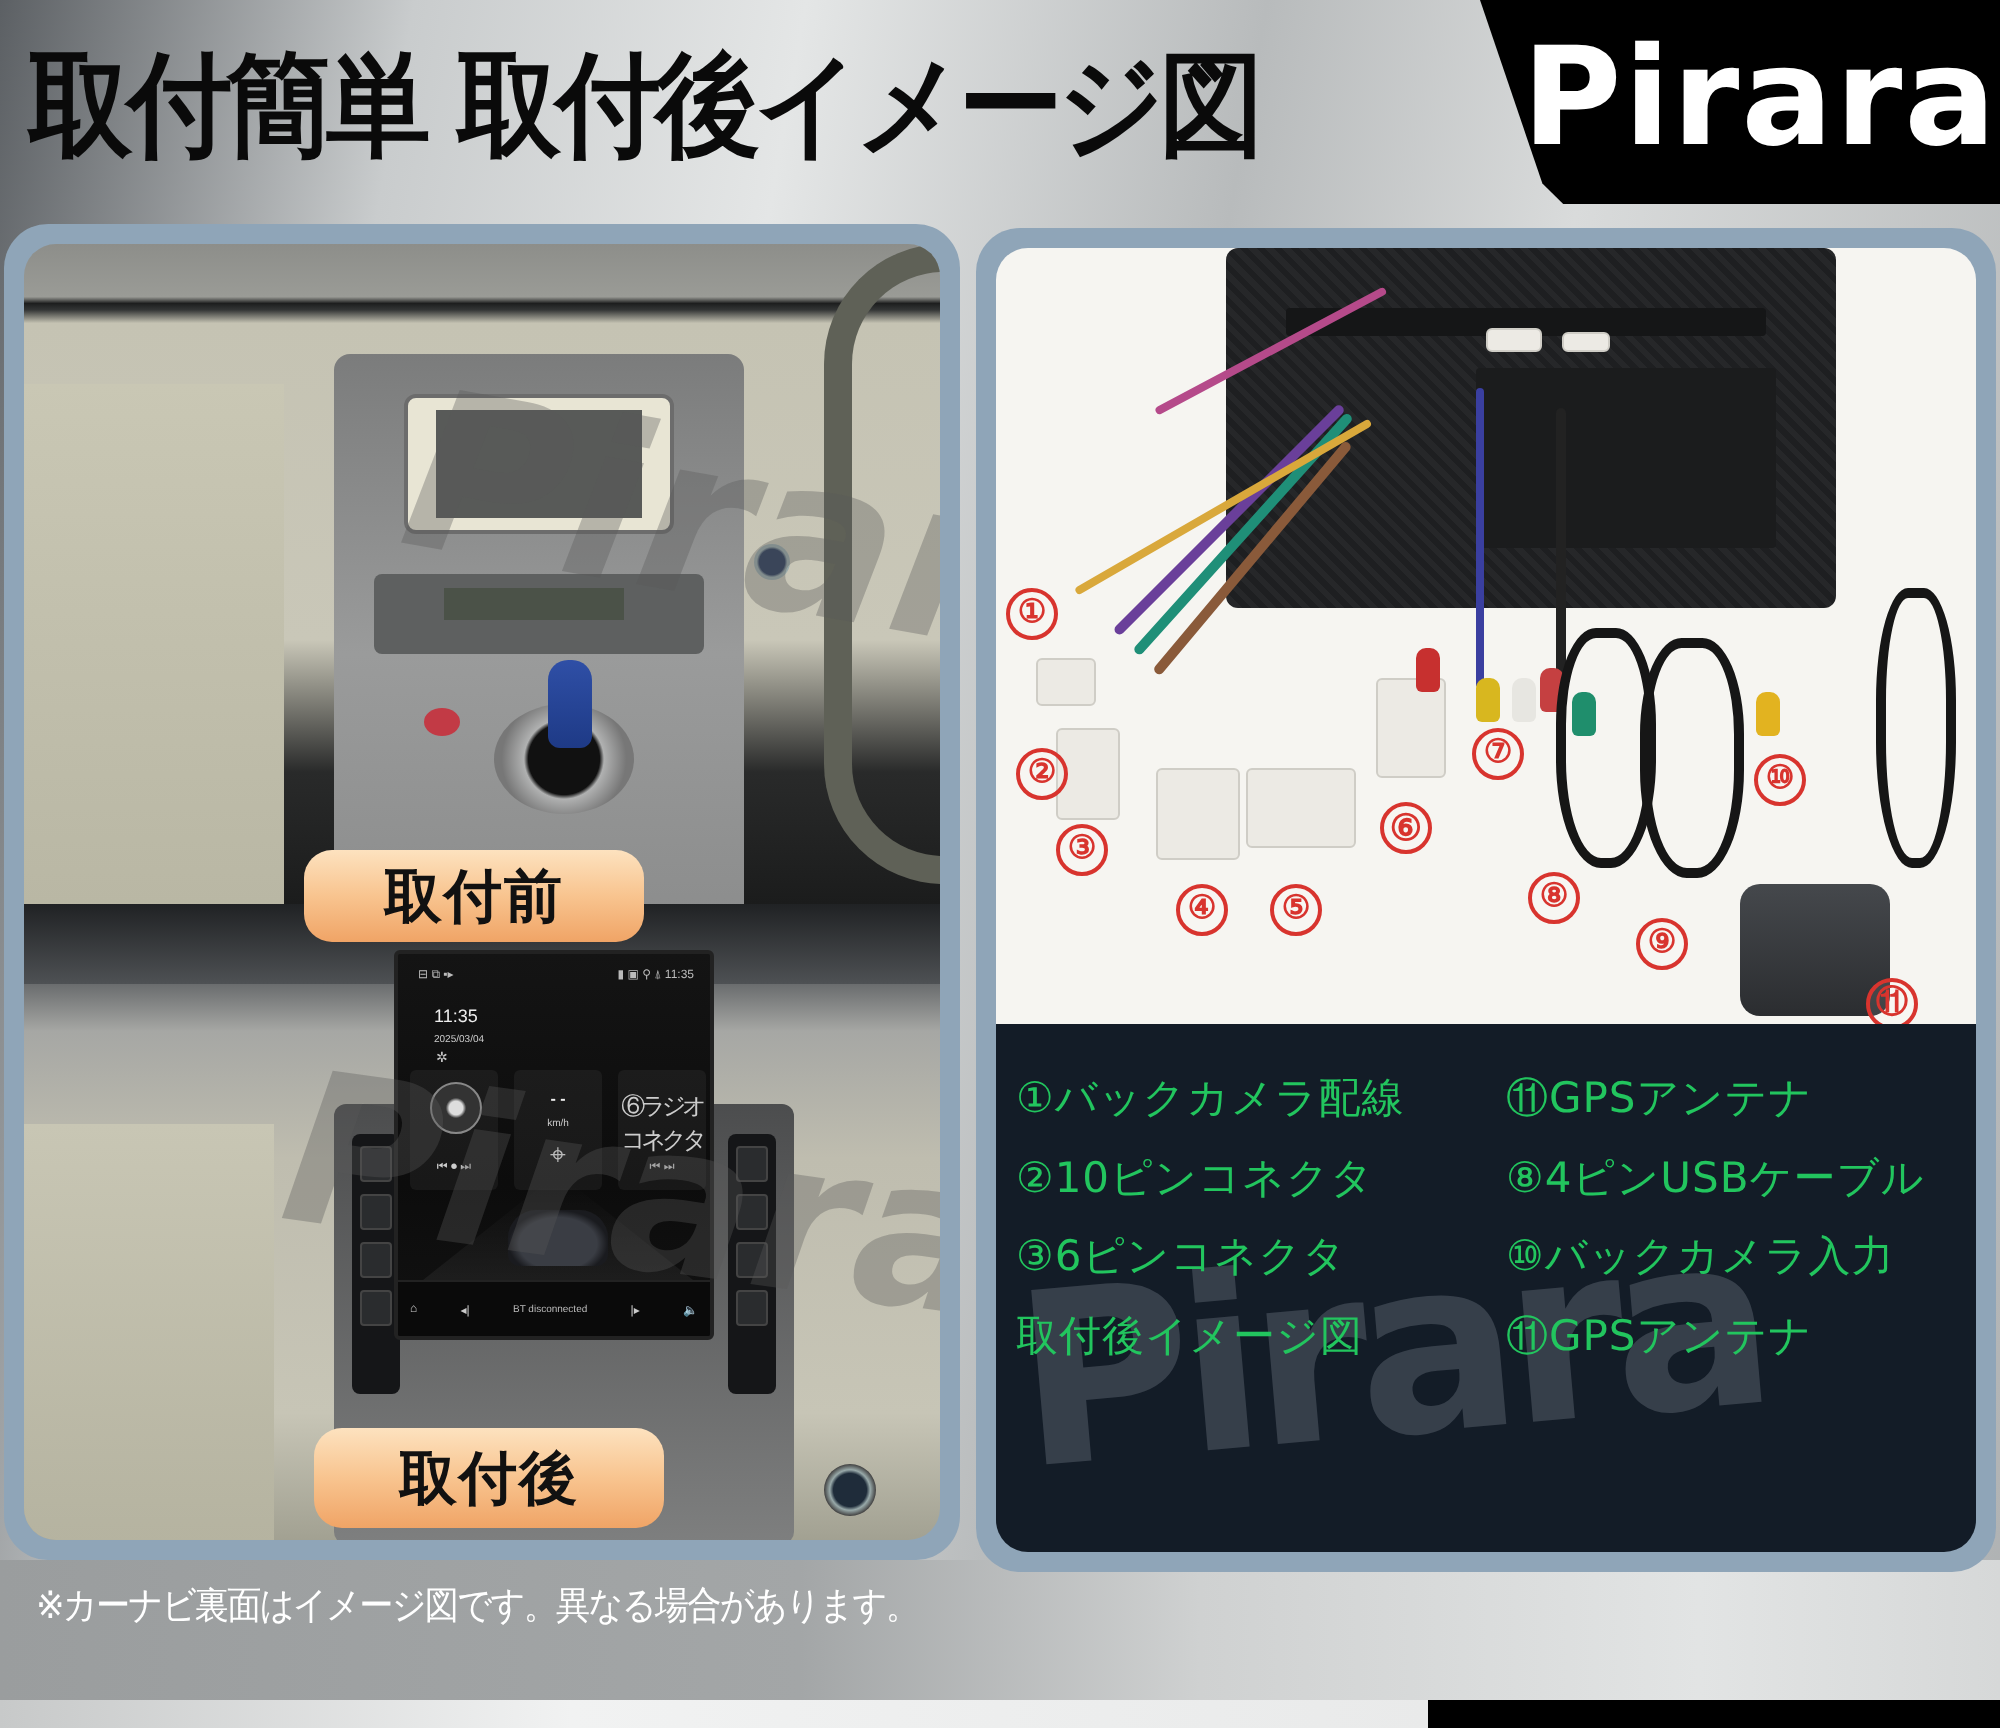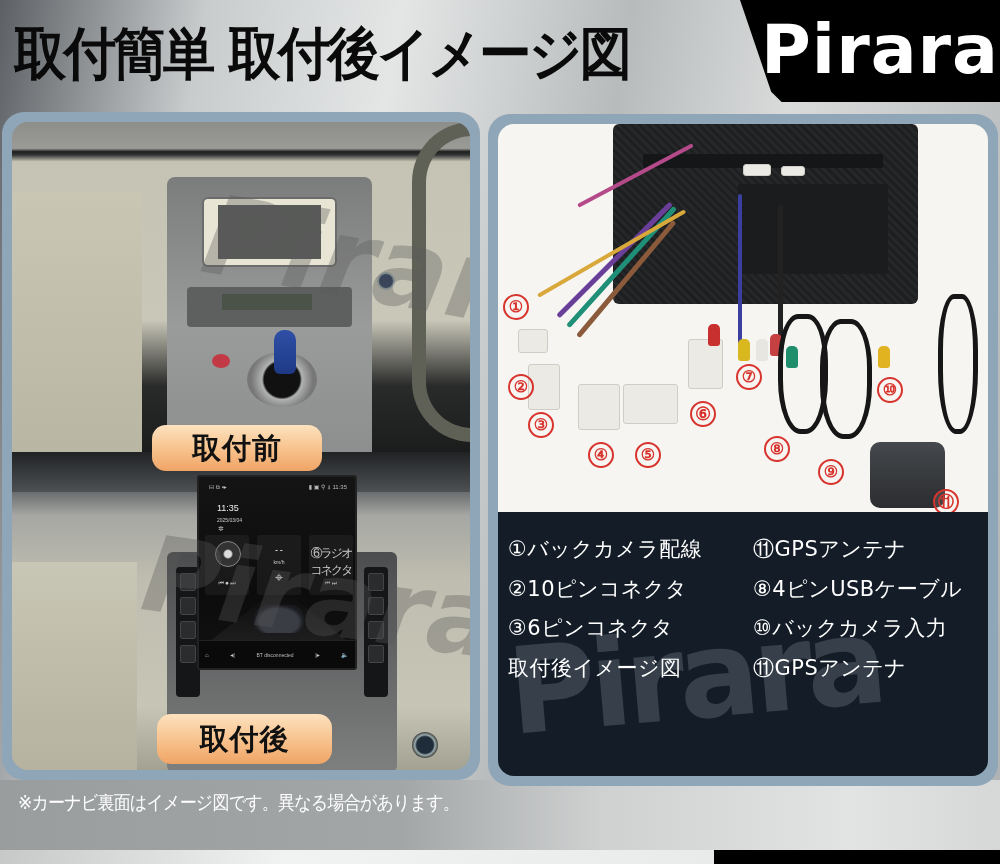--- a/index.html
+++ b/index.html
@@ -139,21 +139,21 @@
     font-family: "Liberation Sans", sans-serif; background: rgba(255,255,255,0.1);
   }
   .legend {
     position: absolute; left: 10px; top: 398px; width: 490px; height: 264px;
     background: #131c27; border-radius: 0 0 16px 16px; overflow: hidden;
   }
   .legend-col { position: absolute; top: 22px; }
   .legend-col-1 { left: 10px; }
   .legend-col-2 { left: 255px; }
   .legend-item {
-    color: #ffffff; font-size: 21px; height: 39.5px; line-height: 30px; white-space: nowrap;
+    color: #22c55e; font-size: 21px; height: 39.5px; line-height: 30px; white-space: nowrap;
     font-family: "DejaVu Sans", sans-serif; letter-spacing: 0.5px;
   }
   .legend-watermark {
     position: absolute; left: 10px; top: 95px; font-size: 120px; font-weight: 900; color: rgba(120,130,140,0.35);
     font-family: "DejaVu Sans", sans-serif; transform: rotate(-5deg); pointer-events: none; letter-spacing: -6px;
   }
   .footnote {
     position: absolute; left: 18px; top: 790px; font-size: 19px; color: #ffffff;
     font-family: "DejaVu Sans", sans-serif; letter-spacing: -1px;
     transform: scaleX(0.9); transform-origin: left center;

